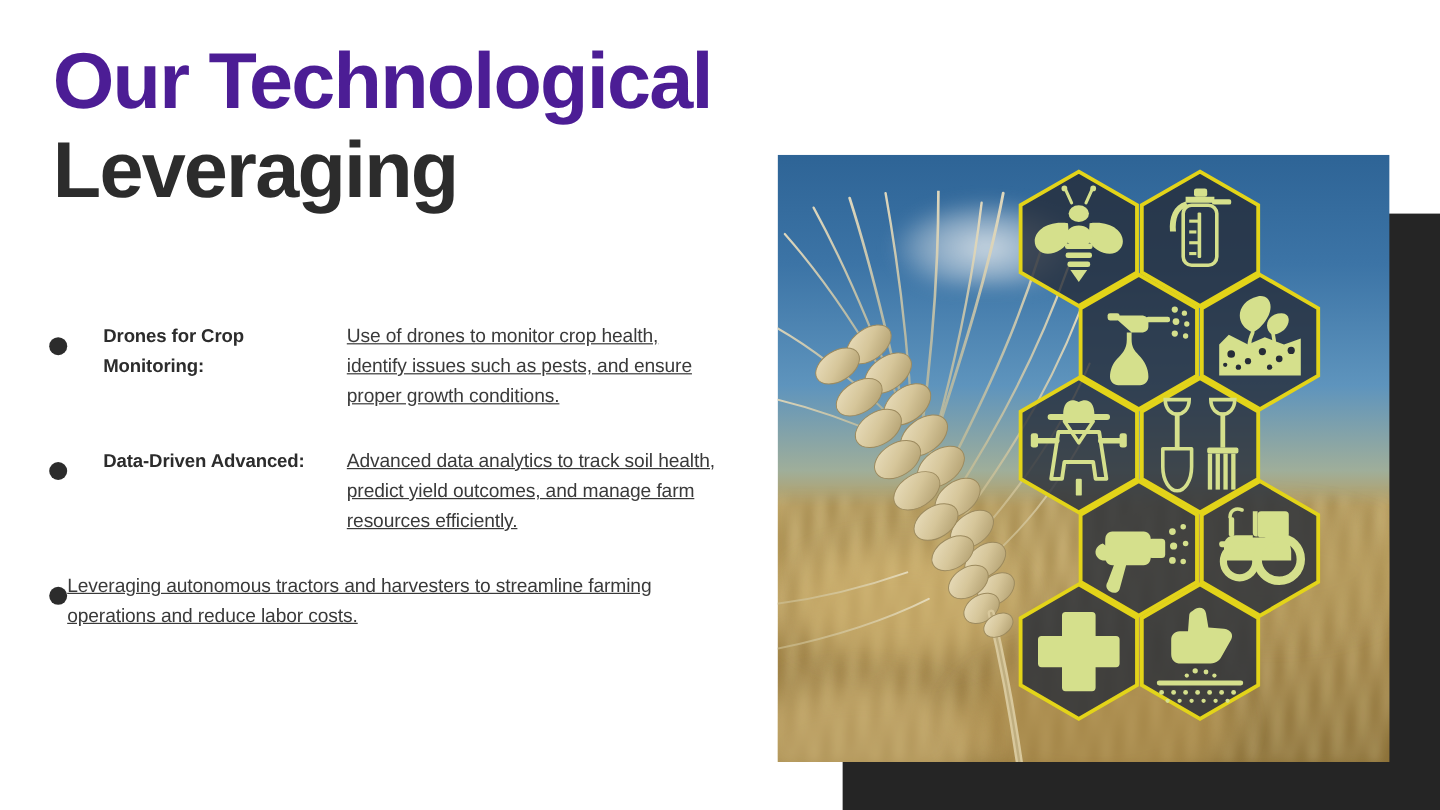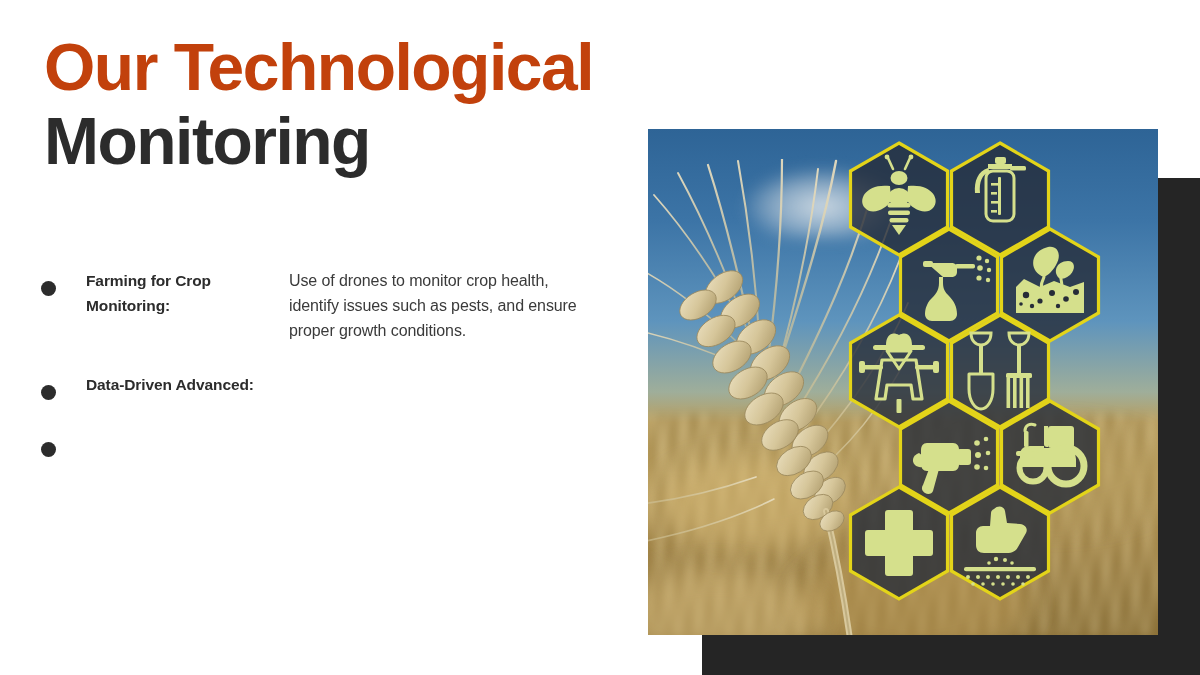--- a/index.html
+++ b/index.html
@@ -25,21 +25,21 @@
     left:44px; top:30px;
     z-index:5;
   }
   .title-line {
     font-size:66px;
     font-weight:700;
     letter-spacing:-1.5px;
     line-height:74px;
     white-space:nowrap;
   }
-  .title-line-1 { color:#c2410c; }
+  .title-line-1 { color:#4c1d95; }
   .title-line-2 { color:#2C2C2C; }
 
   
   .bullets {
     position:absolute;
     left:41px; top:268px;
     width:560px;
     z-index:5;
   }
   .bullet-row {
@@ -64,20 +64,21 @@
     color:#2C2C2C;
     letter-spacing:-0.1px;
   }
   .bullet-desc {
     flex:1;
     font-size:16px;
     font-weight:400;
     line-height:25px;
     color:#3A3A3A;
     letter-spacing:-0.1px;
+    text-decoration:underline;
   }
 
   
   .photo-panel {
     position:absolute;
     left:648px; top:129px;
     width:510px; height:506px;
     overflow:hidden;
     z-index:3;
   }
@@ -152,38 +153,40 @@
 </style>
 </head>
 <body>
 
 <div class="accent-rect"></div>
 
 <div class="left-mask"></div>
 
 <div class="title-block">
   <div class="title-line title-line-1">Our Technological</div>
-  <div class="title-line title-line-2">Monitoring</div>
+  <div class="title-line title-line-2">Leveraging</div>
 </div>
 
 <div class="bullets">
 
   <div class="bullet-row">
     <span class="bullet-dot"></span>
-    <span class="bullet-term">Farming for Crop Monitoring:</span>
+    <span class="bullet-term">Drones for Crop Monitoring:</span>
     <span class="bullet-desc">Use of drones to monitor crop health, identify issues such as pests, and ensure proper growth conditions.</span>
   </div>
 
   <div class="bullet-row">
     <span class="bullet-dot"></span>
     <span class="bullet-term">Data-Driven Advanced:</span>
+    <span class="bullet-desc">Advanced data analytics to track soil health, predict yield outcomes, and manage farm resources efficiently.</span>
   </div>
 
   <div class="bullet-row">
     <span class="bullet-dot"></span>
+    <span class="bullet-desc">Leveraging autonomous tractors and harvesters to streamline farming operations and reduce labor costs.</span>
   </div>
 
 </div>
 
 <div class="photo-panel">
 
   <div class="photo-bg"></div>
   <div class="cloud"></div>
   <div class="field-tex"></div>
 

